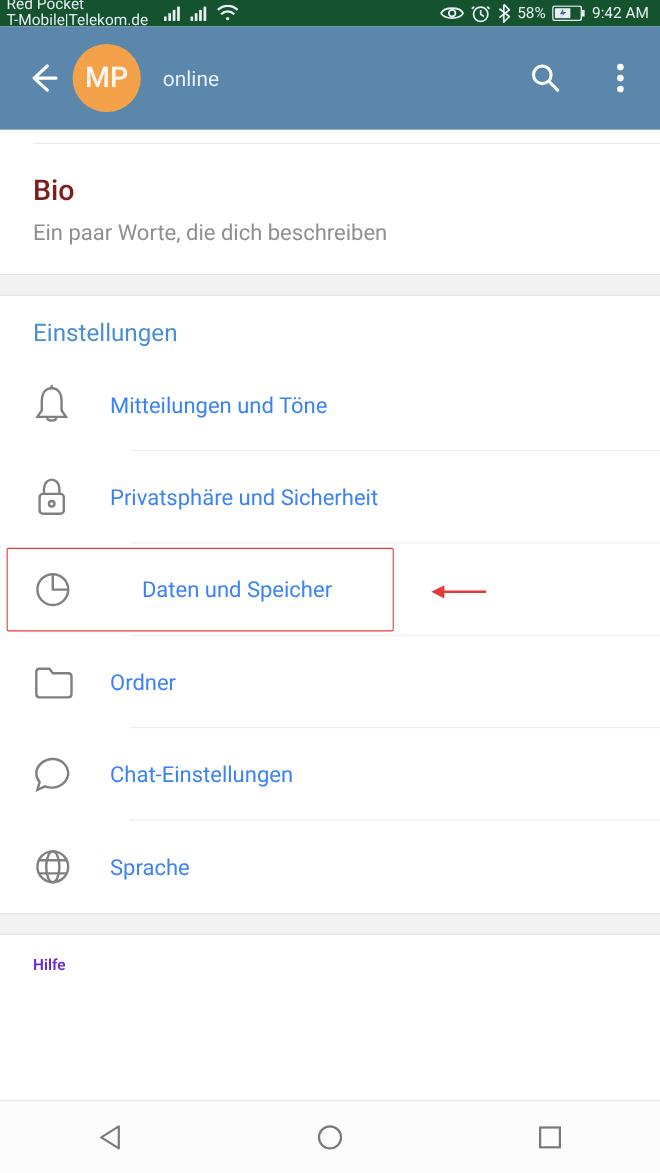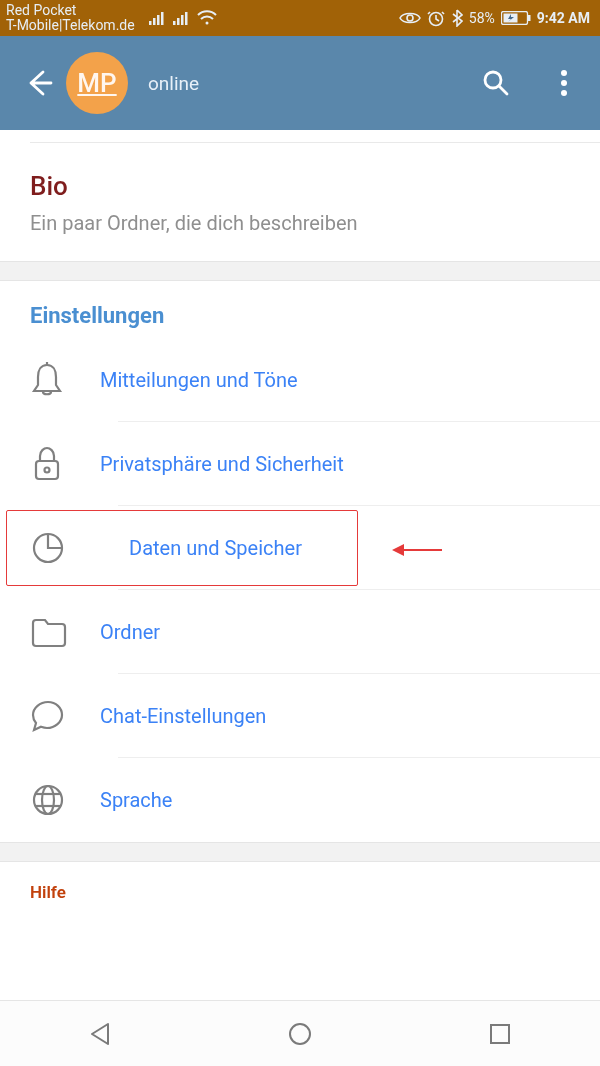--- a/index.html
+++ b/index.html
@@ -1,69 +1,68 @@
 <!DOCTYPE html>
 <html><head>
 <meta charset="utf-8">
 <style>
   * { box-sizing: border-box; margin: 0; padding: 0; }
   html, body { width: 600px; height: 1066px; font-family: -apple-system, Roboto, "Helvetica Neue", Arial, sans-serif; background: #fff; }
   body { display: flex; flex-direction: column; overflow: hidden; }
 
   
   .status-bar {
-    height: 36px;
-    background: #a16207;
+    height: 24px;
+    background: #14532d;
     color: #e7eef5;
     display: flex;
     align-items: center;
     font-size: 15px;
     padding: 0 10px 0 6px;
     font-weight: 400;
   }
   .status-left { line-height: 15px; font-size: 14px; }
   .status-left .l1 { }
   .status-left .l2 { }
   .status-icons { display: flex; align-items: center; gap: 6px; margin-left: 14px; }
   .status-right { margin-left: auto; display: flex; align-items: center; gap: 6px; font-size: 14px; }
-  .status-right .time { font-weight: 700; text-align: center; }
+  .status-right .time { font-weight: 400; text-align: center; }
 
   
   .app-header {
     height: 94px;
     background: #5a87ab;
     display: flex;
     align-items: center;
     padding: 0 16px;
     color: #fff;
   }
   .back-btn { width: 44px; height: 44px; display:flex; align-items:center; justify-content:center; }
   .avatar {
     width: 62px; height: 62px; border-radius: 50%;
     background: #f3a24a;
     display:flex; align-items:center; justify-content:center;
     font-size: 26px; font-weight: 500; color: #fff6ef;
     margin-left: 6px;
-    text-decoration: underline;
   }
   .header-text { margin-left: 20px; font-size: 19px; color: #e8f0f8; }
   .header-actions { margin-left: auto; display:flex; gap: 28px; align-items:center; }
   .header-icon { width: 40px; height:40px; display:flex; align-items:center; justify-content:center; }
 
   
   .content { flex: 1 1 auto; background: #fff; overflow:hidden; }
   .divider-thin { height:1px; background:#e9e9e9; margin-left:30px; }
 
   .section-gap { height: 20px; background: #f2f2f2; border-top:1px solid #e5e5e5; border-bottom:1px solid #e5e5e5; }
 
   .bio-block { padding: 28px 30px 26px 30px; }
   .bio-title { font-size: 26px; font-weight: 500; color: #7f1d1d; margin-bottom: 10px; }
   .bio-desc { font-size: 20px; color: #8f8f8f; }
 
-  .section-title { font-size: 22px; font-weight: 700; color: #4a8fd1; padding: 22px 30px 10px 30px; }
+  .section-title { font-size: 22px; font-weight: 400; color: #4a8fd1; padding: 22px 30px 10px 30px; }
 
   .settings-list { }
   .setting-item {
     display:flex; align-items:center;
     height: 84px;
     padding-left: 30px;
     position: relative;
   }
   .setting-item + .setting-item { }
   .setting-sep { position:absolute; bottom:0; left:118px; right:0; height:1px; background:#eeeeee; }
@@ -83,21 +82,21 @@
     border-radius: 2px;
     pointer-events:none;
   }
   .red-arrow {
     position:absolute;
     left: 390px; top: 36px;
     display:flex; align-items:center;
     pointer-events:none;
   }
 
-  .help-title { font-size: 17px; font-weight:600; color:#c2410c; padding: 20px 14px 8px 30px;}
+  .help-title { font-size: 14px; font-weight:600; color:#6d28d9; padding: 20px 14px 8px 30px;}
 
   
   .nav-bar {
     height: 66px;
     background: #fcfcfc;
     border-top: 1px solid #e5e5e5;
     display:flex; justify-content:space-around; align-items:center;
   }
   .nav-btn { width: 60px; height:48px; display:flex; align-items:center; justify-content:center; color:#777; }
 
@@ -205,21 +204,21 @@
     </div>
   </div>
 </div>
 
 <div class="content">
   <div style="height:12px;"></div>
   <div class="divider-thin"></div>
 
   <div class="bio-block">
     <div class="bio-title">Bio</div>
-    <div class="bio-desc">Ein paar Ordner, die dich beschreiben</div>
+    <div class="bio-desc">Ein paar Worte, die dich beschreiben</div>
   </div>
 
   <div class="section-gap"></div>
 
   <div class="section-title">Einstellungen</div>
 
   <div class="settings-list">
 
     <div class="setting-item">
       <span class="setting-icon">

